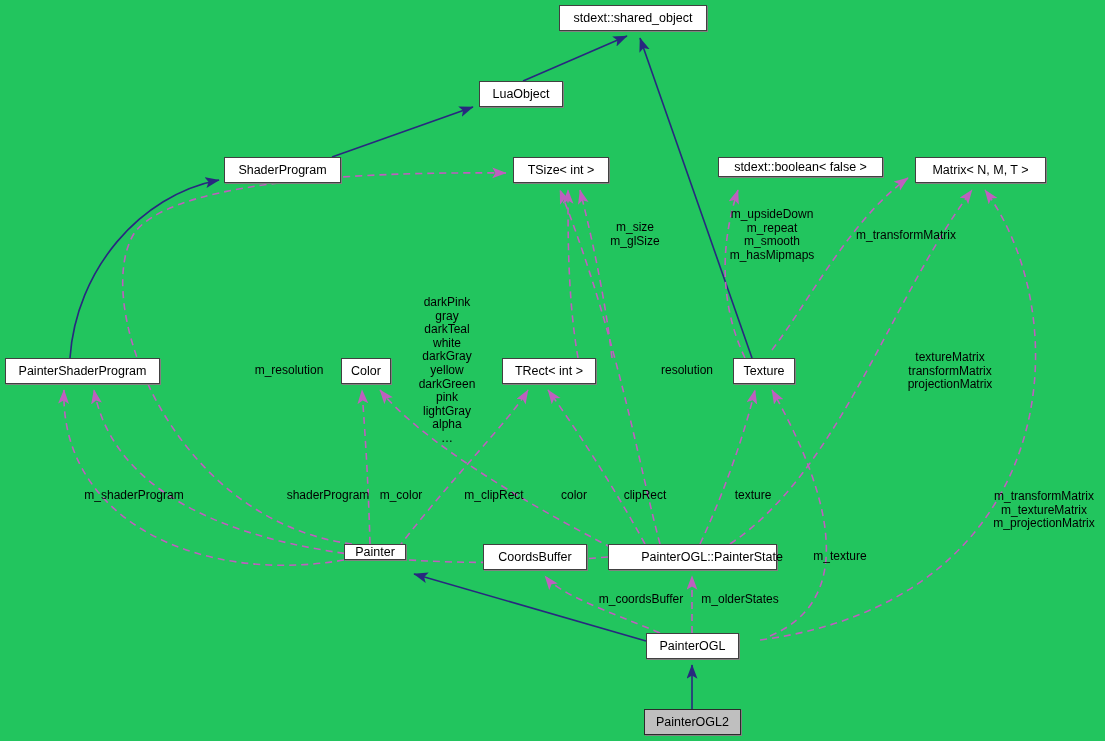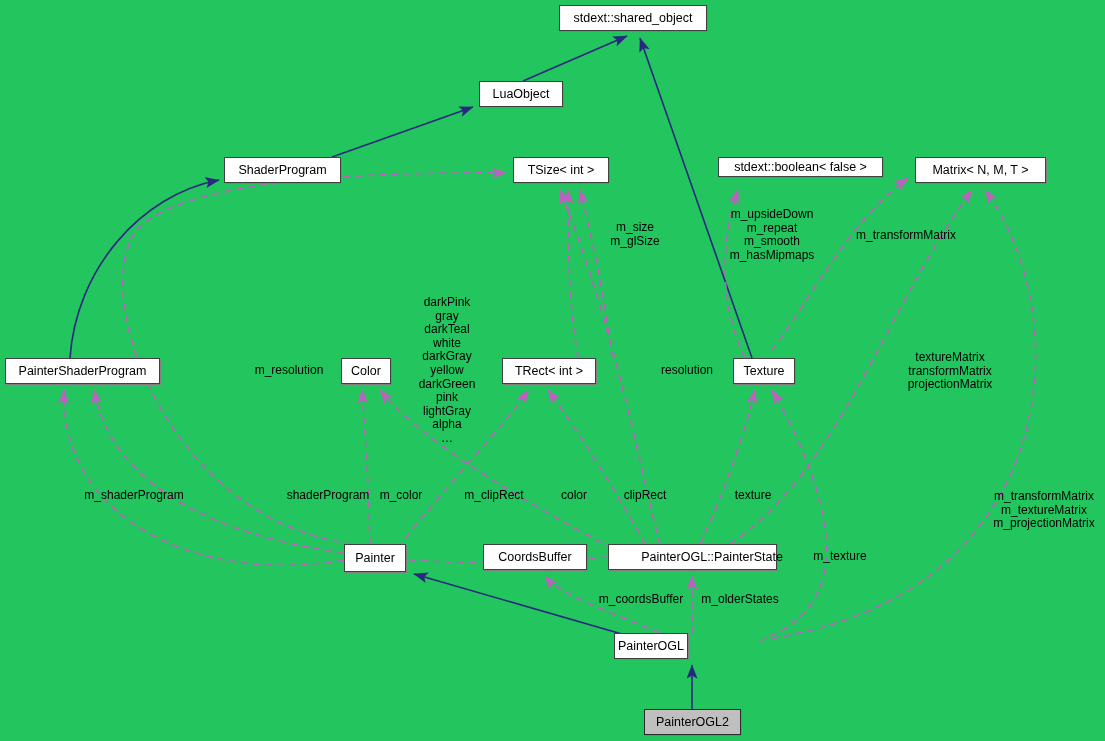--- a/index.html
+++ b/index.html
@@ -122,30 +122,30 @@
       </div>
       <div class="node" style="left: 341px; top: 358px; width: 50px; height: 26px;">
         <span>Color</span>
       </div>
       <div class="node" style="left: 502px; top: 358px; width: 94px; height: 26px;">
         <span>TRect&lt; int &gt;</span>
       </div>
       <div class="node" style="left: 733px; top: 358px; width: 62px; height: 26px;">
         <span>Texture</span>
       </div>
-      <div class="node" style="left: 344px; top: 544px; width: 62px; height: 28px;">
+      <div class="node" style="left: 344px; top: 544px; width: 62px; height: 16px;">
         <span>Painter</span>
       </div>
       <div class="node" style="left: 483px; top: 544px; width: 104px; height: 26px; text-align: center;">
         <span>CoordsBuffer</span>
       </div>
       <div class="node" style="left: 608px; top: 544px; width: 169px; height: 26px; padding-left: 39px;">
         <span>PainterOGL::PainterState</span>
       </div>
-      <div class="node" style="left: 614px; top: 633px; width: 74px; height: 26px;">
+      <div class="node" style="left: 646px; top: 633px; width: 93px; height: 26px;">
         <span>PainterOGL</span>
       </div>
       <div class="node highlight" style="left: 644px; top: 709px; width: 97px; height: 26px;">
         <span>PainterOGL2</span>
       </div>
     </div>
 
   <div id="label-layer">
       <div class="elabel" style="left: 635px; top: 235px;">m_size
 m_glSize</div>

